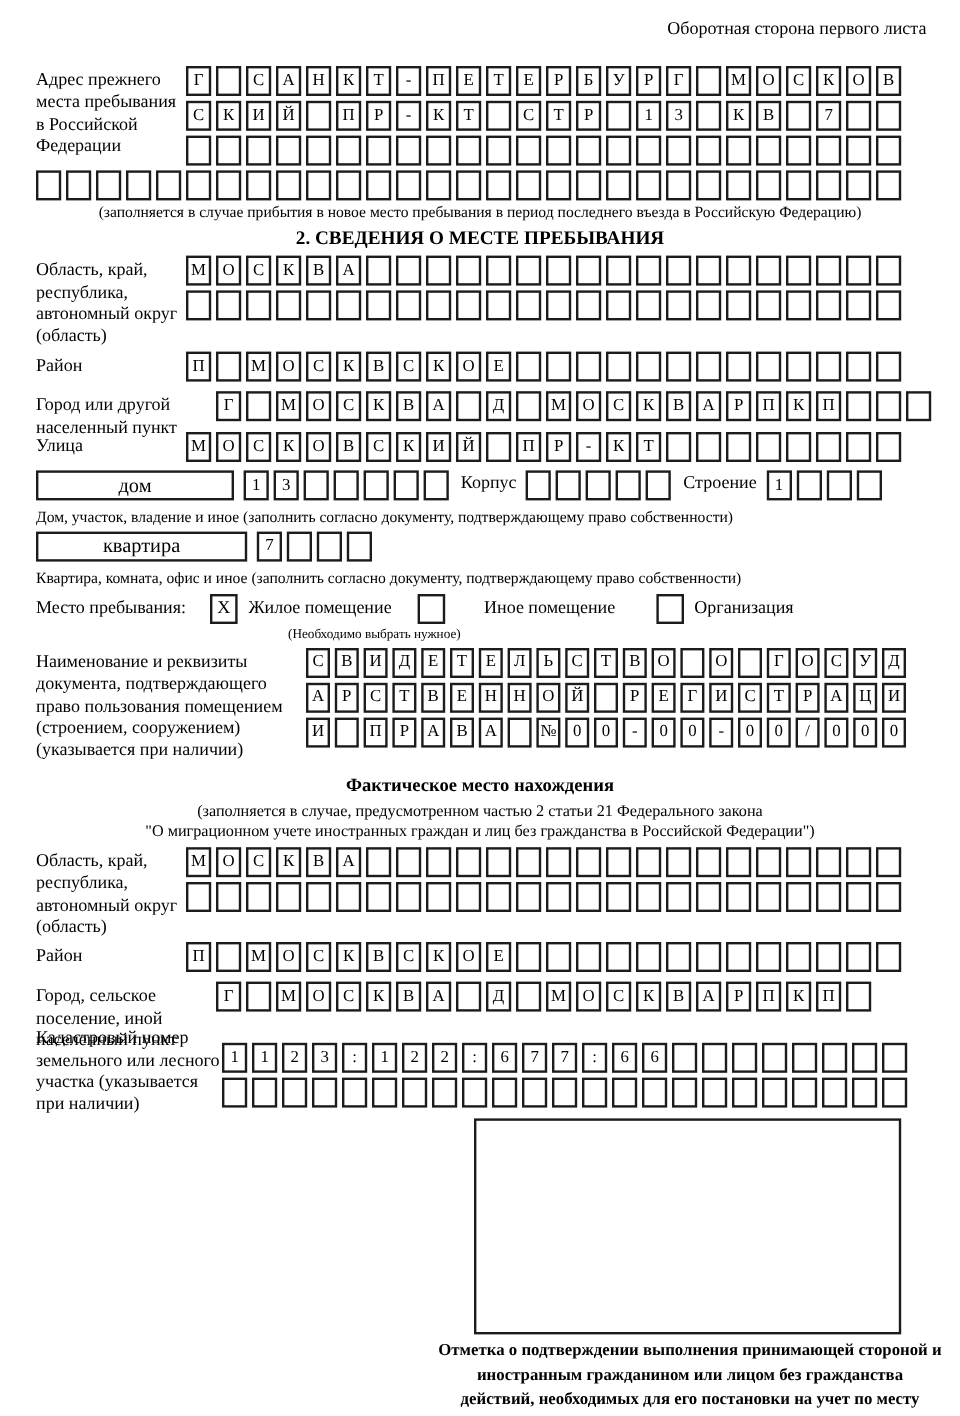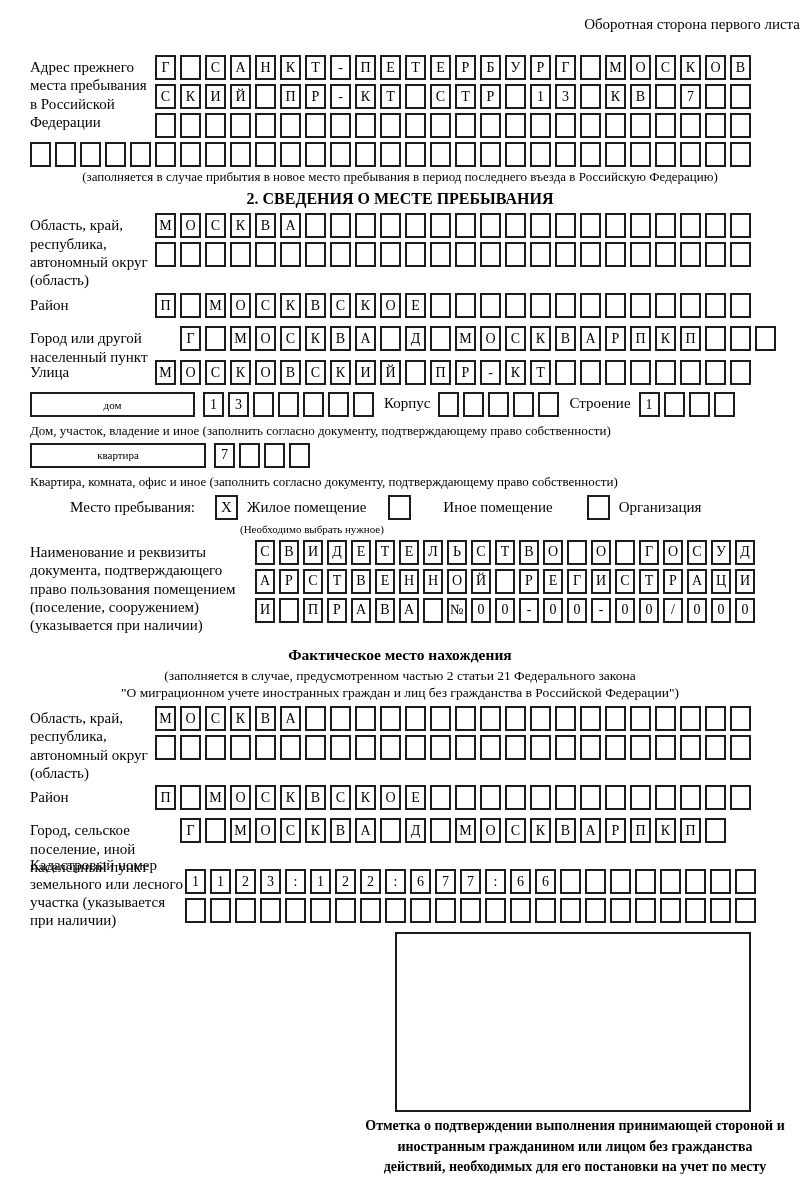--- a/index.html
+++ b/index.html
@@ -4,21 +4,21 @@
 <style>
   * { box-sizing: border-box; }
   html,body { margin:0; padding:0; }
   body {
     width:800px; height:1180px; overflow:hidden;
     background:#ffffff; color:#000;
     font-family:"Liberation Serif", "DejaVu Serif", serif;
   }
   .page { padding:8px 0 0 30px; width:800px; }
 
-  .corner { text-align:right; font-size:15px; margin:8px 0 22px 0; }
+  .corner { text-align:right; font-size:15px; padding-right:28px; margin:8px 0 22px 0; }
 
   .frow { display:flex; align-items:flex-start; }
   .lbl { flex:none; font-size:15px; line-height:1.22; padding-top:3px; }
   .w120 { width:125px; }
   .w150 { width:150px; }
   .w225 { width:225px; }
   .gcol { display:flex; flex-direction:column; }
 
   .grid { display:flex; flex:none; margin-bottom:4px; height:25px; }
   .cell {
@@ -28,21 +28,21 @@
     font-size:14px; line-height:1;
   }
   .grid.small .cell { width:20px; margin-right:4px; }
 
   .note { font-size:13px; text-align:center; line-height:1.25; }
   .sec-title { font-size:16px; font-weight:bold; text-align:center; margin:5px 30px 5px 0; }
 
   .hrow { display:flex; align-items:flex-start; height:29px; }
   .wide-box {
     flex:none; height:25px; border:2px solid #1c1c1c;
-    display:flex; align-items:center; justify-content:center; font-size:11px;
+    display:flex; align-items:center; justify-content:center; font-size:17px;
   }
   .inl-lbl { font-size:15px; padding:3px 8px 0 6px; flex:none; }
 
   .srow { display:flex; align-items:center; height:28px; font-size:15px; }
   .chk {
     flex:none; width:23px; height:25px; border:2px solid #1c1c1c;
     display:inline-flex; align-items:center; justify-content:center; font-size:15px;
   }
   .opt { padding-left:9px;text-align:center; }
 
@@ -371,32 +371,32 @@
     <div class="grid" style="margin-left:8px;">
         <span class="cell">7</span>
         <span class="cell"></span>
         <span class="cell"></span>
         <span class="cell"></span>
       </div>
   </div>
   <div class="note mb4" style="text-align:left;">Квартира, комната, офис и иное (заполнить согласно документу, подтверждающему право собственности)</div>
 
   <div class="srow">
-    <span style="width:145px; flex:none;margin-left:40px;">Место пребывания:</span>
+    <span style="width:145px; flex:none;">Место пребывания:</span>
     <span class="chk">X</span>
     <span class="opt" style="padding-right:22px;">Жилое помещение</span>
     <span class="chk"></span>
     <span class="opt" style="padding-right:34px;padding-left:32px;">Иное помещение</span>
     <span class="chk"></span>
     <span class="opt">Организация</span>
   </div>
   <div class="stay-note">(Необходимо выбрать нужное)</div>
 
   <div class="frow doc-block">
-    <div class="lbl w225">Наименование и реквизиты документа, подтверждающего право пользования помещением (поселение, сооружением) (указывается при наличии)</div>
+    <div class="lbl w225">Наименование и реквизиты документа, подтверждающего право пользования помещением (строением, сооружением) (указывается при наличии)</div>
     <div class="gcol">
       <div class="grid small">
           <span class="cell">С</span>
           <span class="cell">В</span>
           <span class="cell">И</span>
           <span class="cell">Д</span>
           <span class="cell">Е</span>
           <span class="cell">Т</span>
           <span class="cell">Е</span>
           <span class="cell">Л</span>

